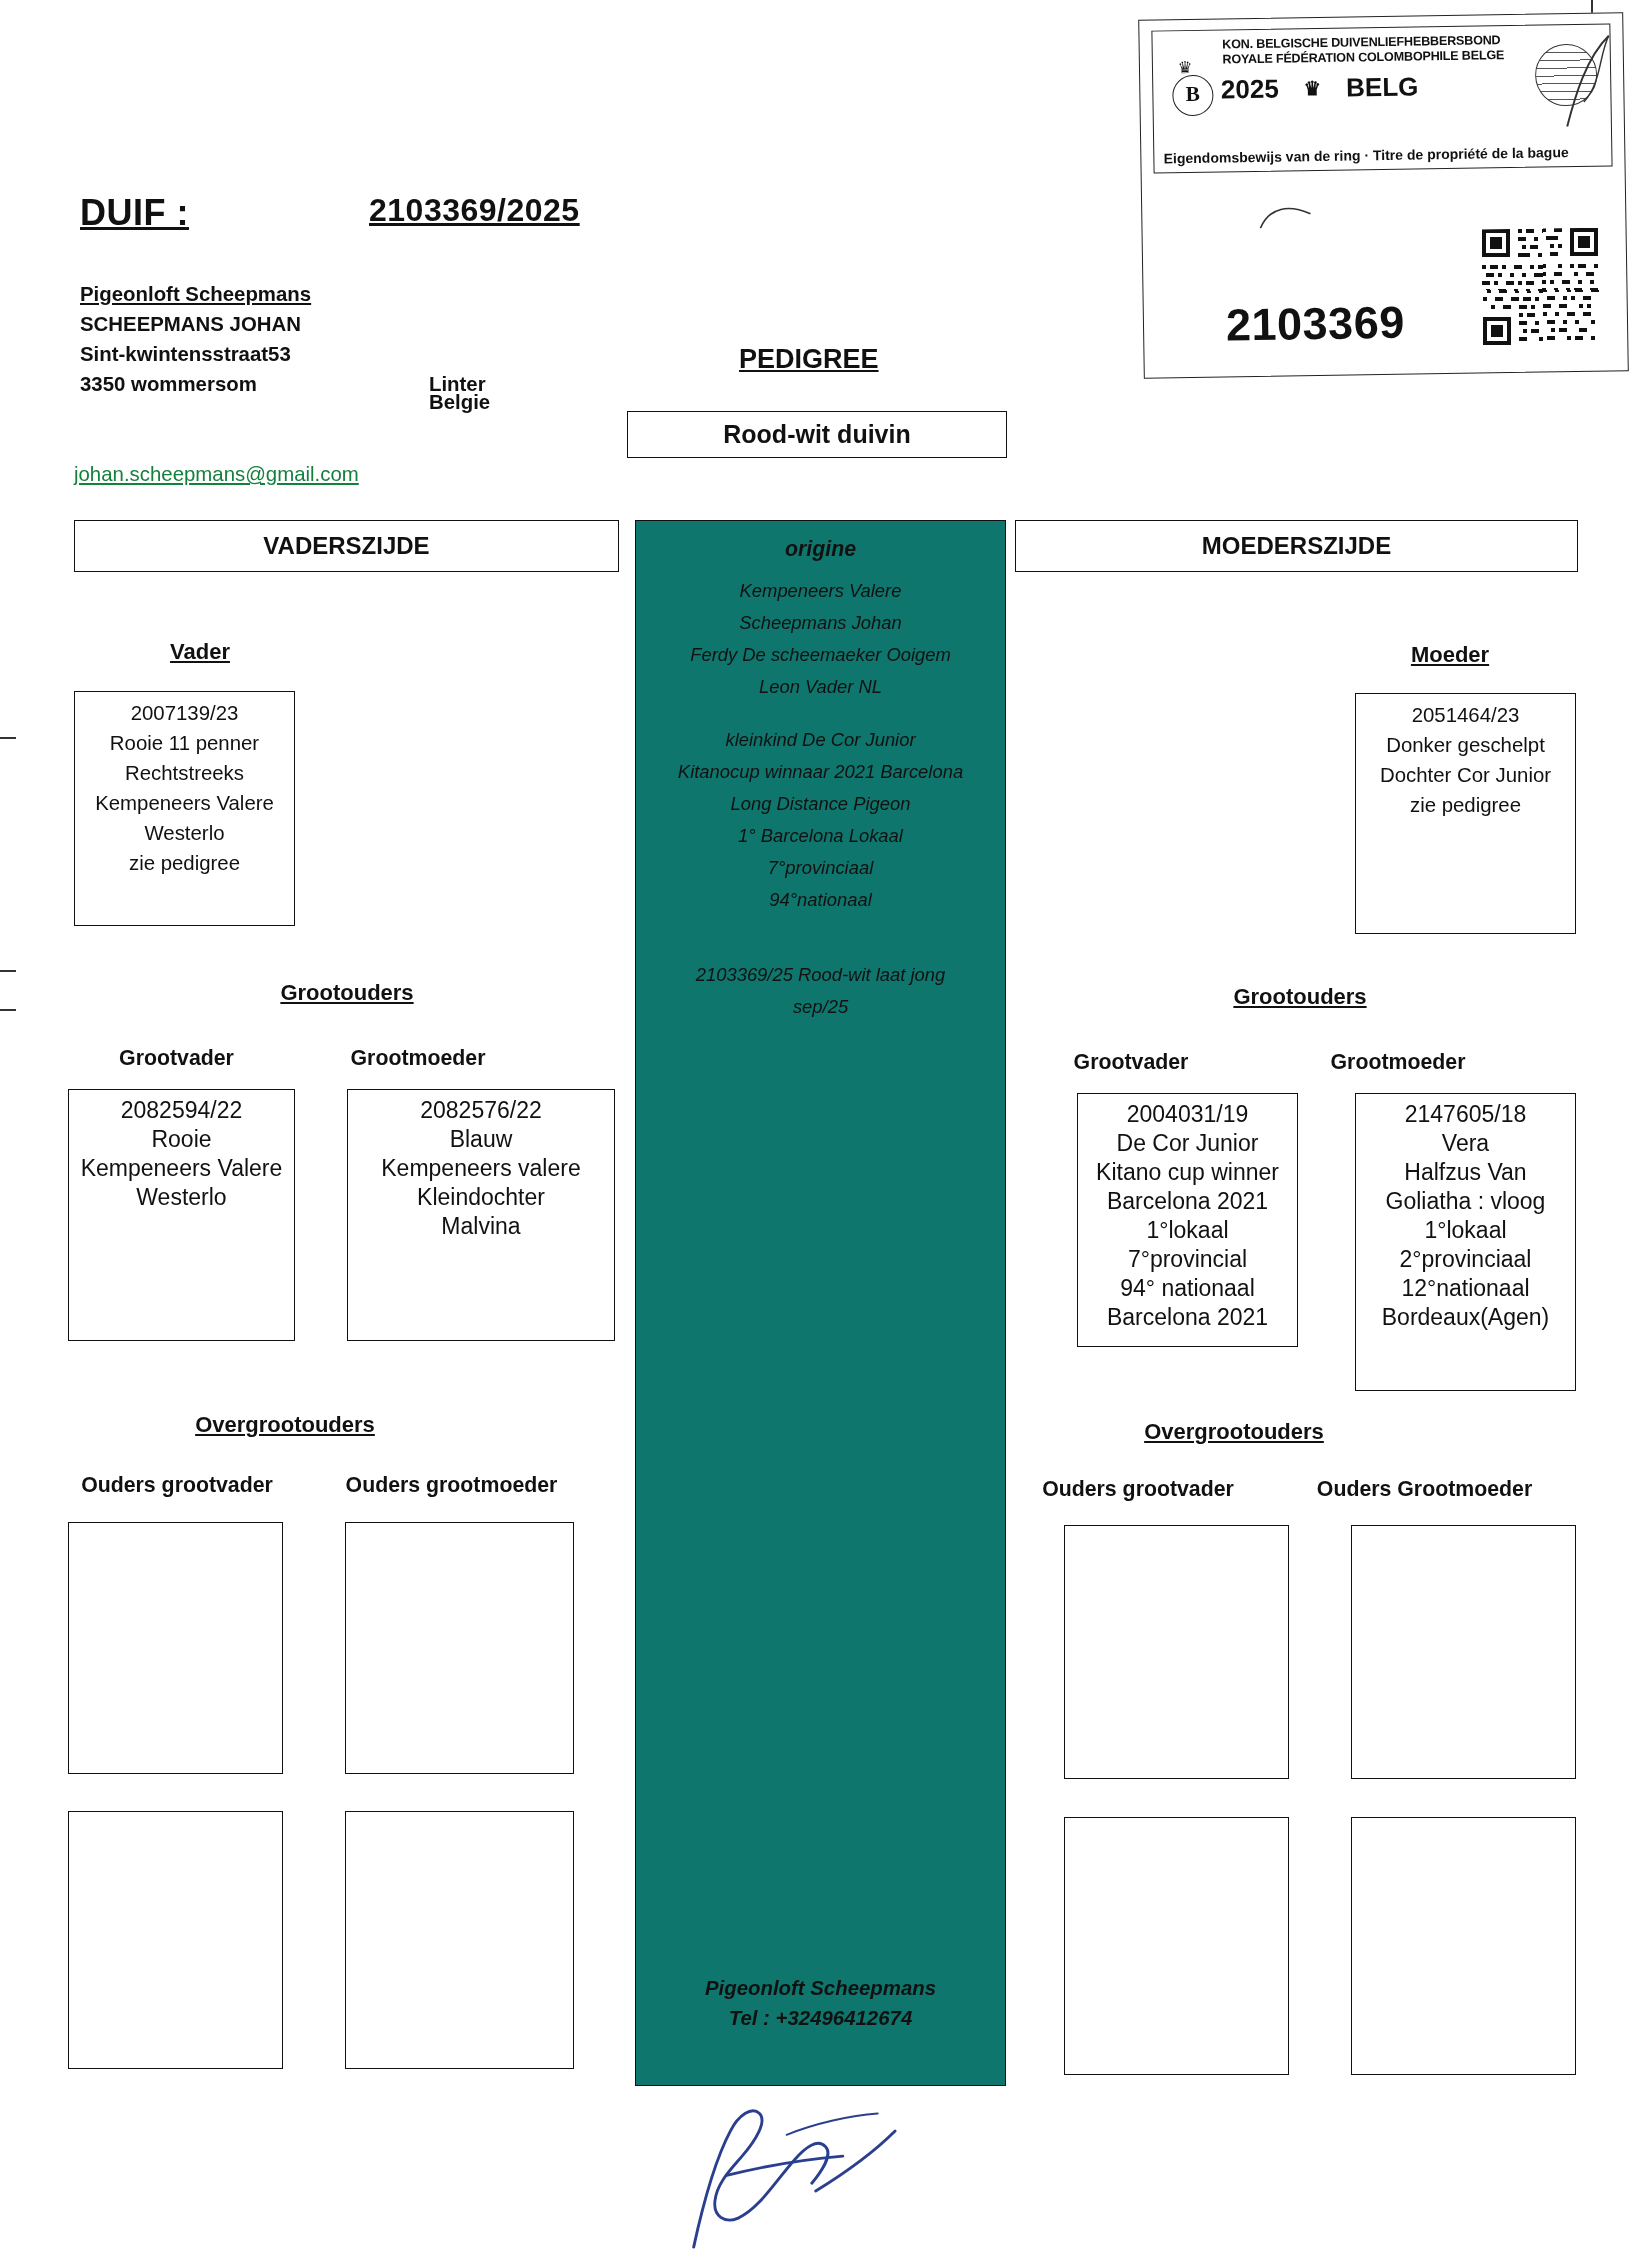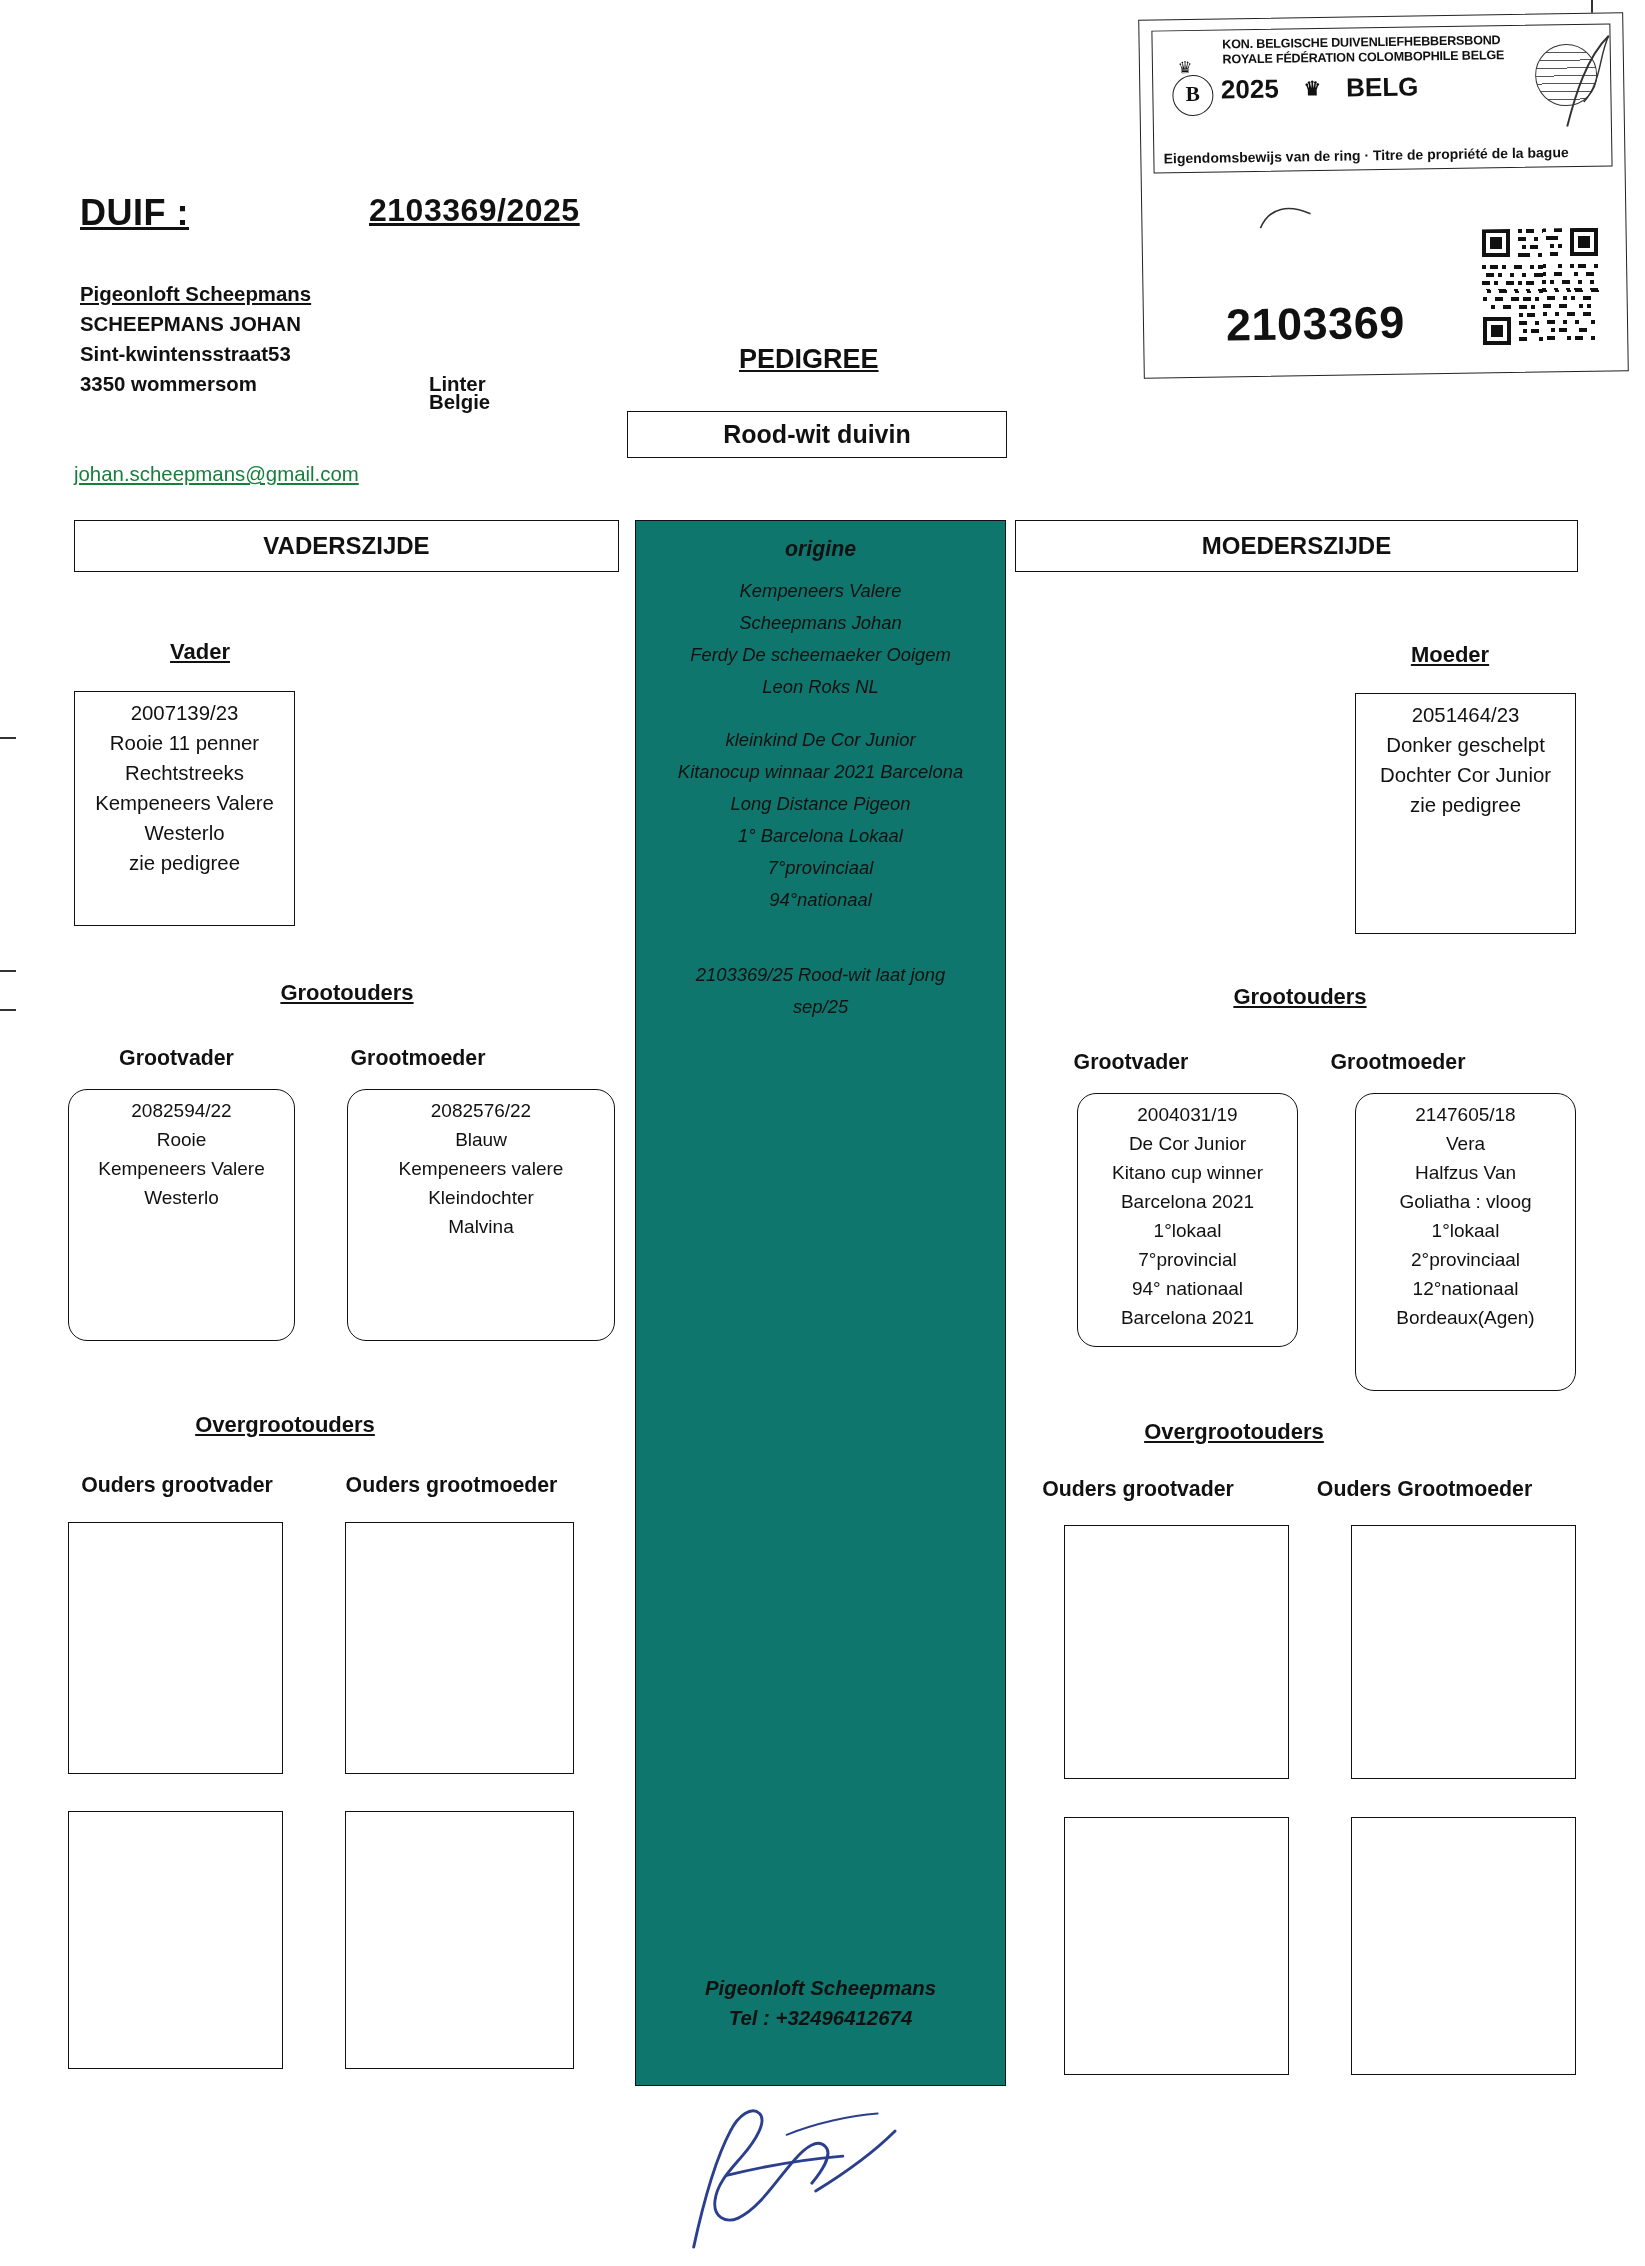--- a/index.html
+++ b/index.html
@@ -288,21 +288,21 @@
     border: 1.9px solid #111;
     background: #fff;
     box-sizing: border-box;
     text-align: center;
     font-size: 20.4px;
     line-height: 30px;
     padding-top: 5.8px;
     overflow: hidden;
   }
   .pbox .line { white-space: nowrap; }
-  .pbox.small { font-size: 19px; line-height: 29px; border-radius: 19px; }
+  .pbox.small { font-size: 23px; line-height: 29px; }
 
   .empty-box {
     position: absolute;
     border: 1.9px solid #111;
     background: #fff;
     box-sizing: border-box;
   }
 
   
   .tick {
@@ -496,21 +496,21 @@
   <div class="col-head" id="moederszijde-head">
     <span>MOEDERSZIJDE</span>
   </div>
 
   <div class="center-col">
     <div class="center-title">origine</div>
     <div class="center-lines">
       <div>Kempeneers Valere</div>
       <div>Scheepmans Johan</div>
       <div>Ferdy De scheemaeker Ooigem</div>
-      <div>Leon Roks NL</div>
+      <div>Leon Vader NL</div>
       <div class="center-gap"></div>
       <div>kleinkind De Cor Junior</div>
       <div>Kitanocup winnaar 2021 Barcelona</div>
       <div>Long Distance Pigeon</div>
       <div>1° Barcelona Lokaal</div>
       <div>7°provinciaal</div>
       <div>94°nationaal</div>
       <div class="center-gap"></div>
       <div class="center-gap"></div>
       <div>2103369/25 Rood-wit laat jong</div>

